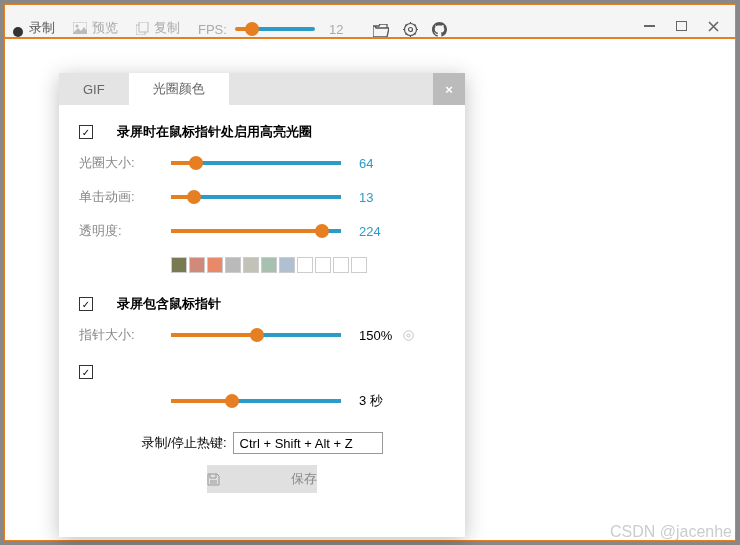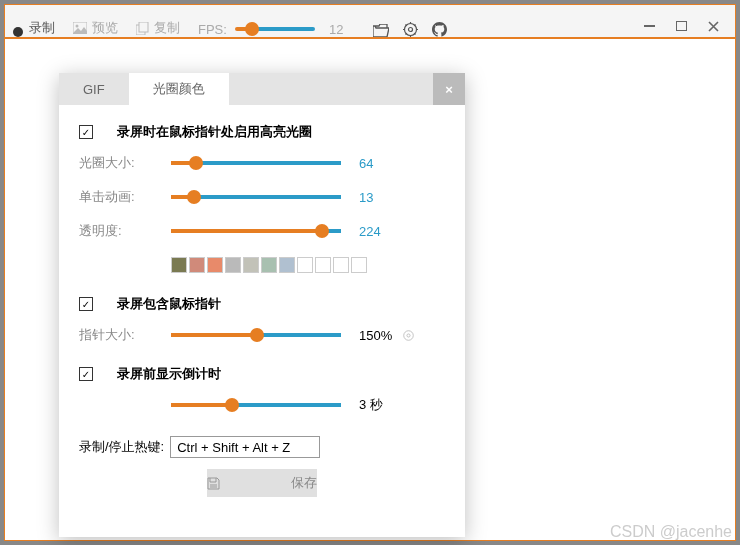--- a/index.html
+++ b/index.html
@@ -189,34 +189,33 @@
                 <circle cx="7.5" cy="7.5" r="5.5" fill="none" stroke="#bbb"></circle>
                 <circle cx="7.5" cy="7.5" r="1.8" fill="none" stroke="#bbb"></circle>
               </svg>
             </span>
         </div>
       </div>
 
       <div class="section">
         <div class="chkrow">
           <div class="chk"></div>
-          <span class="bold">录屏前显示倒计时</span>
         </div>
         <div class="row">
           <div class="rlbl"></div>
           <div class="rslider">
               <div class="rtrack-l" style="width:60px"></div>
               <div class="rtrack-r" style="width:110px"></div>
               <div class="rthumb" style="left:54px"></div>
             </div>
           <span class="pct">3 秒</span>
         </div>
       </div>
 
-      <div class="row" style="justify-content:flex-start">
+      <div class="row" style="justify-content:center">
         <span style="margin-right:6px">录制/停止热键:</span>
         <div class="hotkey">
             <span>Ctrl + Shift + Alt + Z</span>
           </div>
       </div>
 
       <div class="savebtn">
         <svg width="13" height="13" viewBox="0 0 13 13">
             <path d="M1 1 L10 1 L12 3 L12 12 L1 12 Z M3 1 L3 5 L9 5 L9 1 M3 8 L10 8 M3 10 L10 10" fill="none" stroke="#999"></path>
           </svg>

